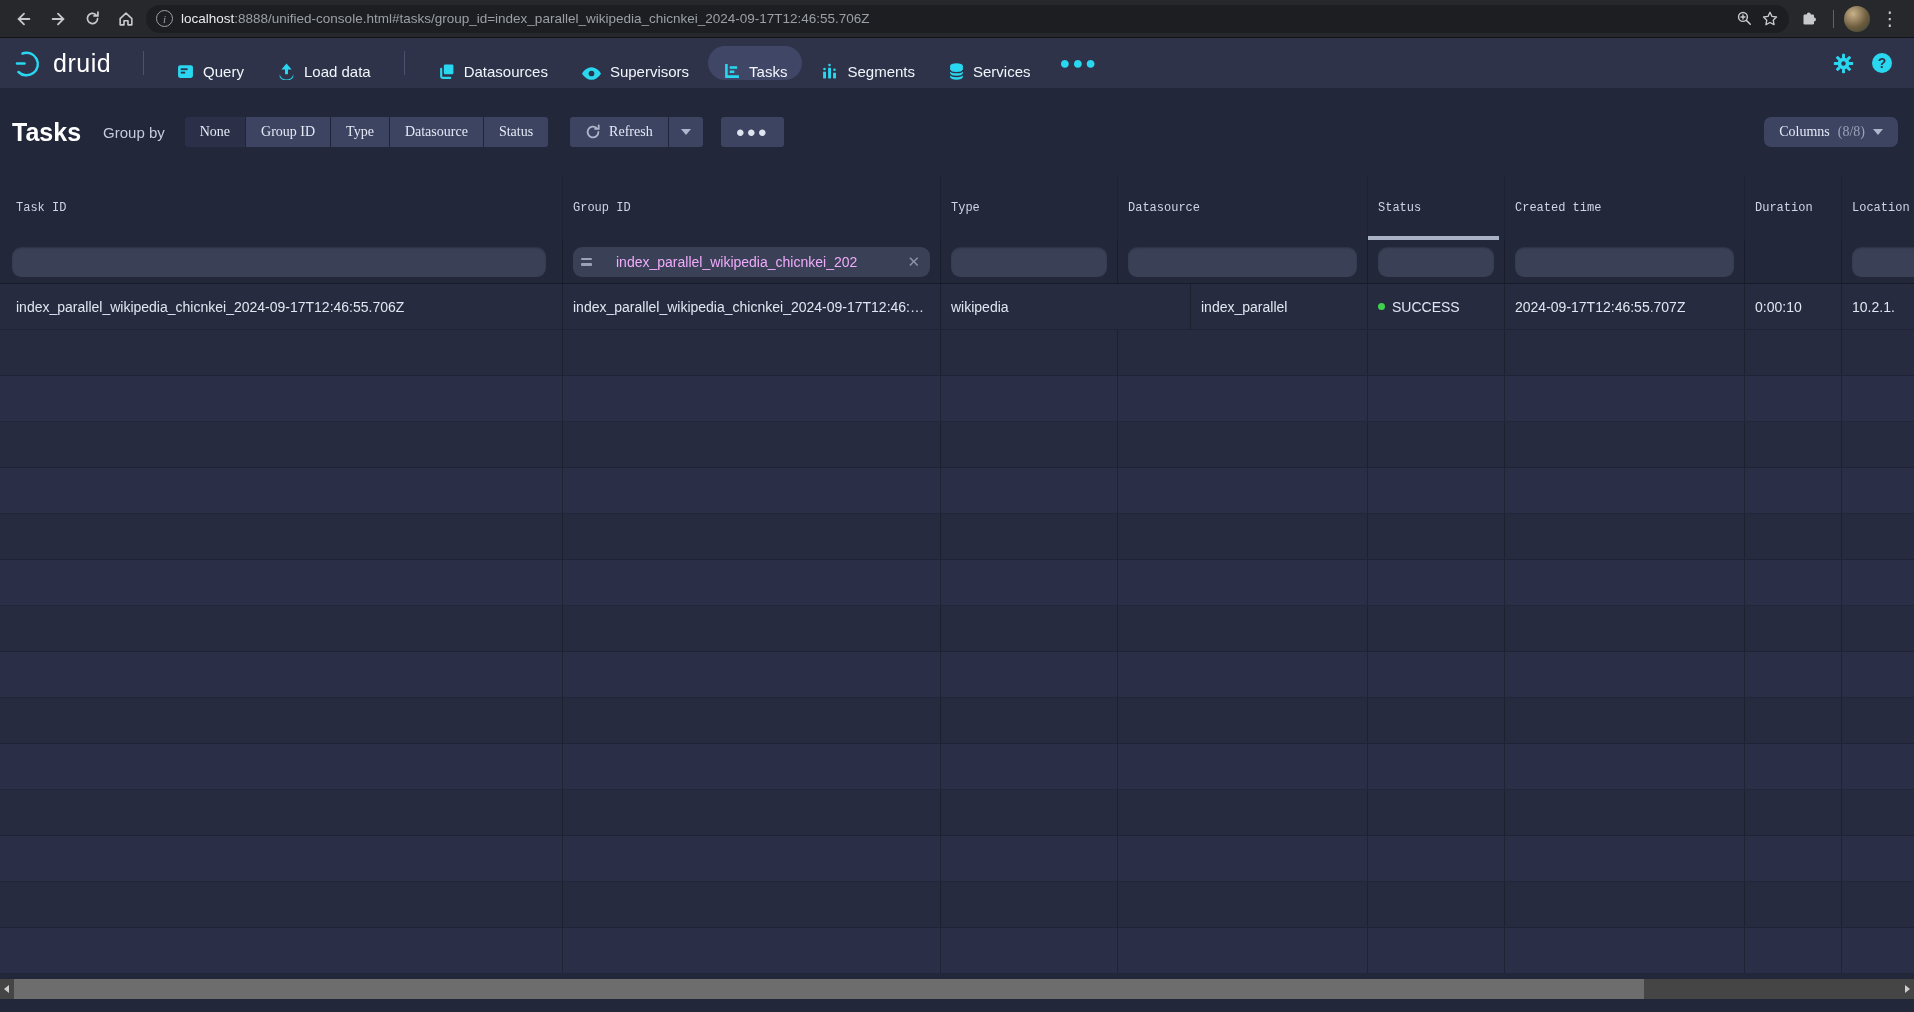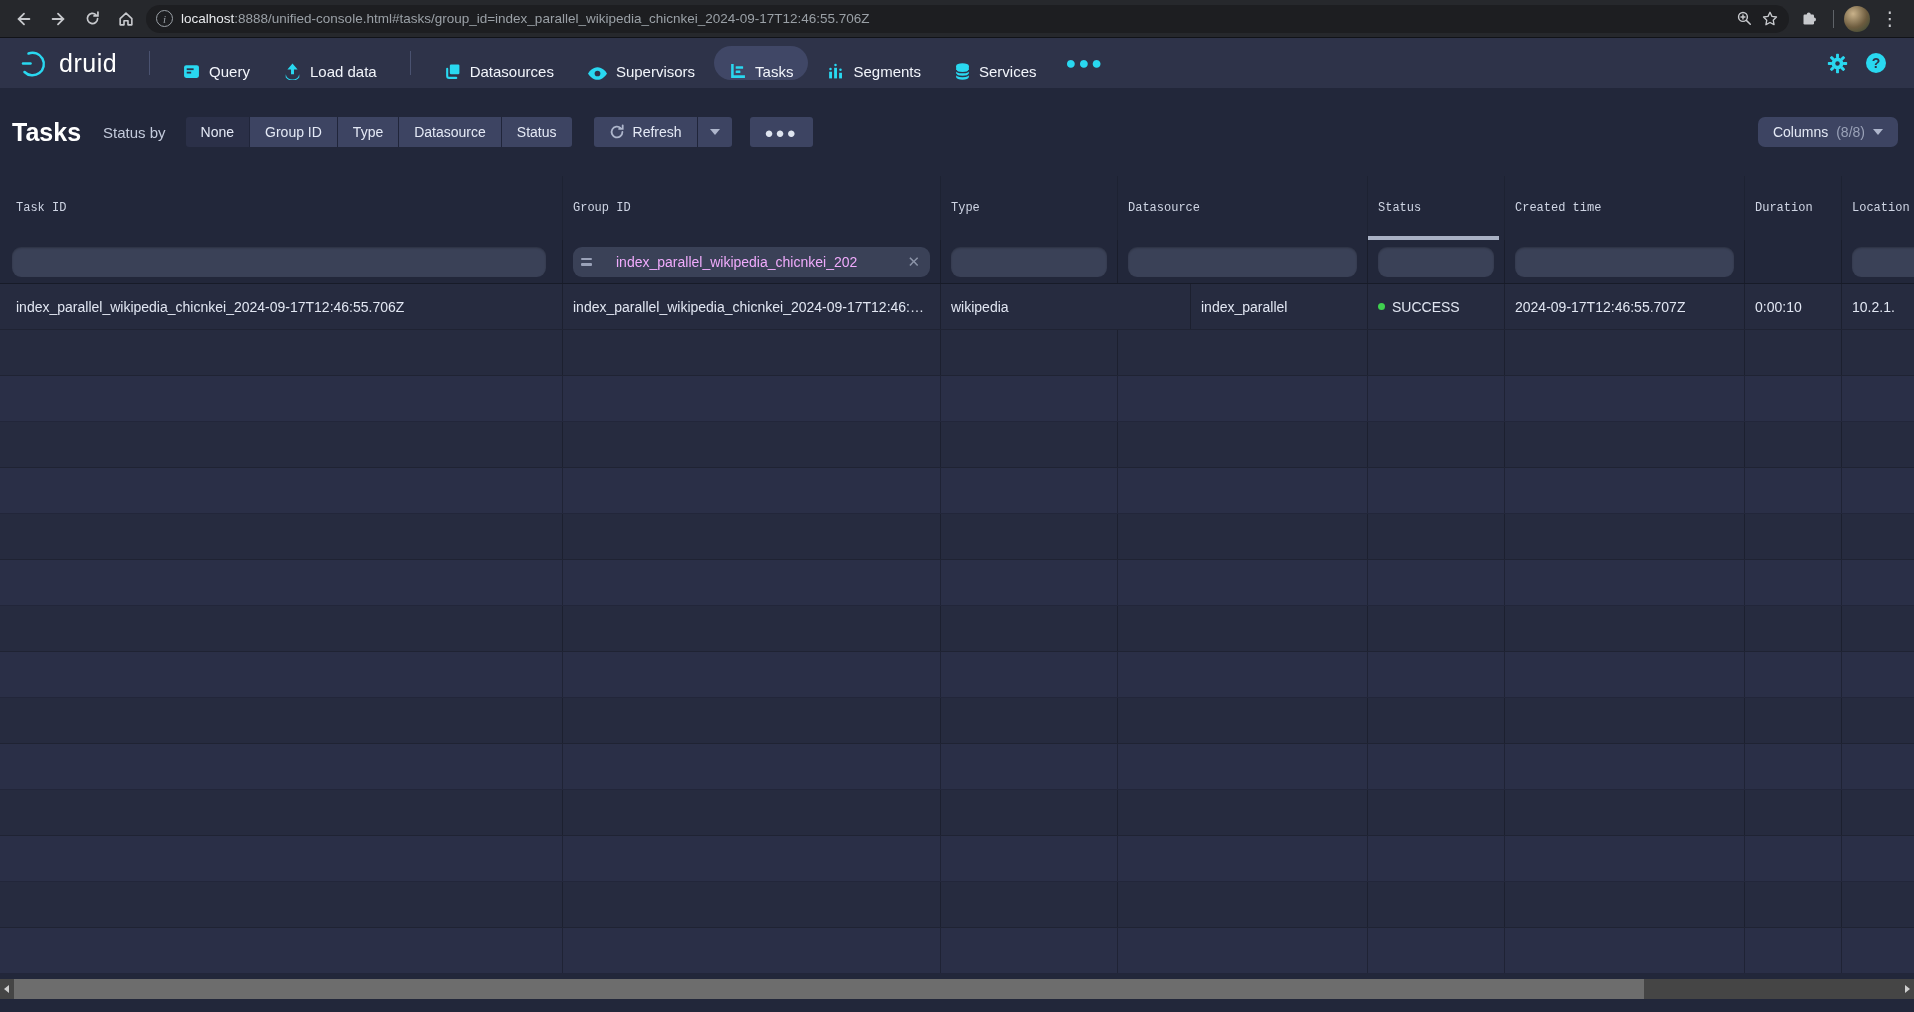--- a/index.html
+++ b/index.html
@@ -33,42 +33,42 @@
   .omnibox .url b{color:#e8eaed;font-weight:400;}
   .info-circle{width:17px;height:17px;border:1.4px solid #9aa0a6;border-radius:50%;
     color:#9aa0a6;font-size:11px;display:flex;align-items:center;justify-content:center;
     font-style:italic;font-family:"Liberation Serif",serif;flex:none;}
   .vsep{width:1px;height:18px;background:#5f6368;margin:0 4px;flex:none;}
   .avatar{width:26px;height:26px;border-radius:50%;flex:none;
     background:radial-gradient(circle at 35% 30%,#c9b28a,#6d5c3f 55%,#3c4a35 90%);}
 
   
   .app-nav{height:50px;background:var(--nav-bg);display:flex;align-items:center;
-    padding:0 20px;gap:4px;}
+    padding:0 14px;gap:4px;}
   .brand{display:flex;align-items:center;gap:9px;margin-right:14px;}
   .brand-name{font-size:25px;color:#fff;font-weight:400;letter-spacing:.5px;}
   .nav-sep{width:1px;height:24px;background:#4a5270;margin:0 14px;flex:none;}
   .nav-item{display:flex;align-items:flex-end;gap:9px;padding:0 15px;height:34px;
     border-radius:17px;font-size:15px;color:#f2f5fb;cursor:pointer;flex:none;}
   .nav-item.active{background:#404766;}
   .nav-more{color:var(--cyan);font-size:18px;letter-spacing:2px;padding:0 10px;cursor:pointer;}
   .nav-spacer{flex:1;}
   .help-circle{width:20px;height:20px;border-radius:50%;background:var(--cyan);
     color:var(--nav-bg);font-weight:bold;font-size:14px;display:flex;align-items:center;
     justify-content:center;}
   .nav-right{display:flex;align-items:center;gap:18px;padding-right:8px;}
 
   
   .view-header{height:88px;display:flex;align-items:center;padding:0 12px;gap:0;}
   .view-title{font-size:25px;font-weight:700;color:#fff;margin-right:22px;}
   .groupby-label{font-size:15px;color:#c3cadb;margin-right:20px;}
   .btn-group{display:flex;}
   .btn{height:30px;background:var(--btn-bg);color:var(--txt);border:none;font-size:14px;
     padding:0 15px;cursor:pointer;display:flex;align-items:center;gap:8px;
-    font-family:Liberation Sans, sans-serif;}
+    font-family:Liberation Serif, serif;}
   .btn-group .btn{border-radius:0;border-left:1px solid #20253a;}
   .btn-group .btn:first-child{border-left:none;border-radius:3px 0 0 3px;}
   .btn-group .btn:last-child{border-radius:0 3px 3px 0;}
   .btn.active{background:var(--btn-active);}
   .refresh-group{margin-left:22px;}
   .caret{width:0;height:0;border-left:5px solid transparent;border-right:5px solid transparent;
     border-top:6px solid #aeb6cc;display:inline-block;}
   .btn.square{padding:0 12px;}
   .more-btn{margin-left:18px;border-radius:3px;letter-spacing:2px;color:#dfe5f0;font-size:15px;}
   .hspacer{flex:1;}
@@ -265,21 +265,21 @@
       <rect x="8.6" y="0.8" width="2.8" height="4" rx="0.7" transform="rotate(270 10 10)"></rect>
       <rect x="8.6" y="0.8" width="2.8" height="4" rx="0.7" transform="rotate(315 10 10)"></rect>
       <circle cx="10" cy="10" r="2.1" fill="#2e3349"></circle>
     </svg>
     <span class="help-circle">?</span>
   </div>
 </nav>
 
 <div class="view-header">
   <span class="view-title">Tasks</span>
-  <span class="groupby-label">Status by</span>
+  <span class="groupby-label">Group by</span>
   <div class="btn-group">
     <button class="btn active">None</button>
     <button class="btn">Group ID</button>
     <button class="btn">Type</button>
     <button class="btn">Datasource</button>
     <button class="btn">Status</button>
   </div>
   <div class="btn-group refresh-group">
     <button class="btn">
       <svg class="icn" width="16" height="16" viewBox="0 0 16 16" fill="none" stroke="#aeb6cc" stroke-width="1.8" stroke-linecap="round">

